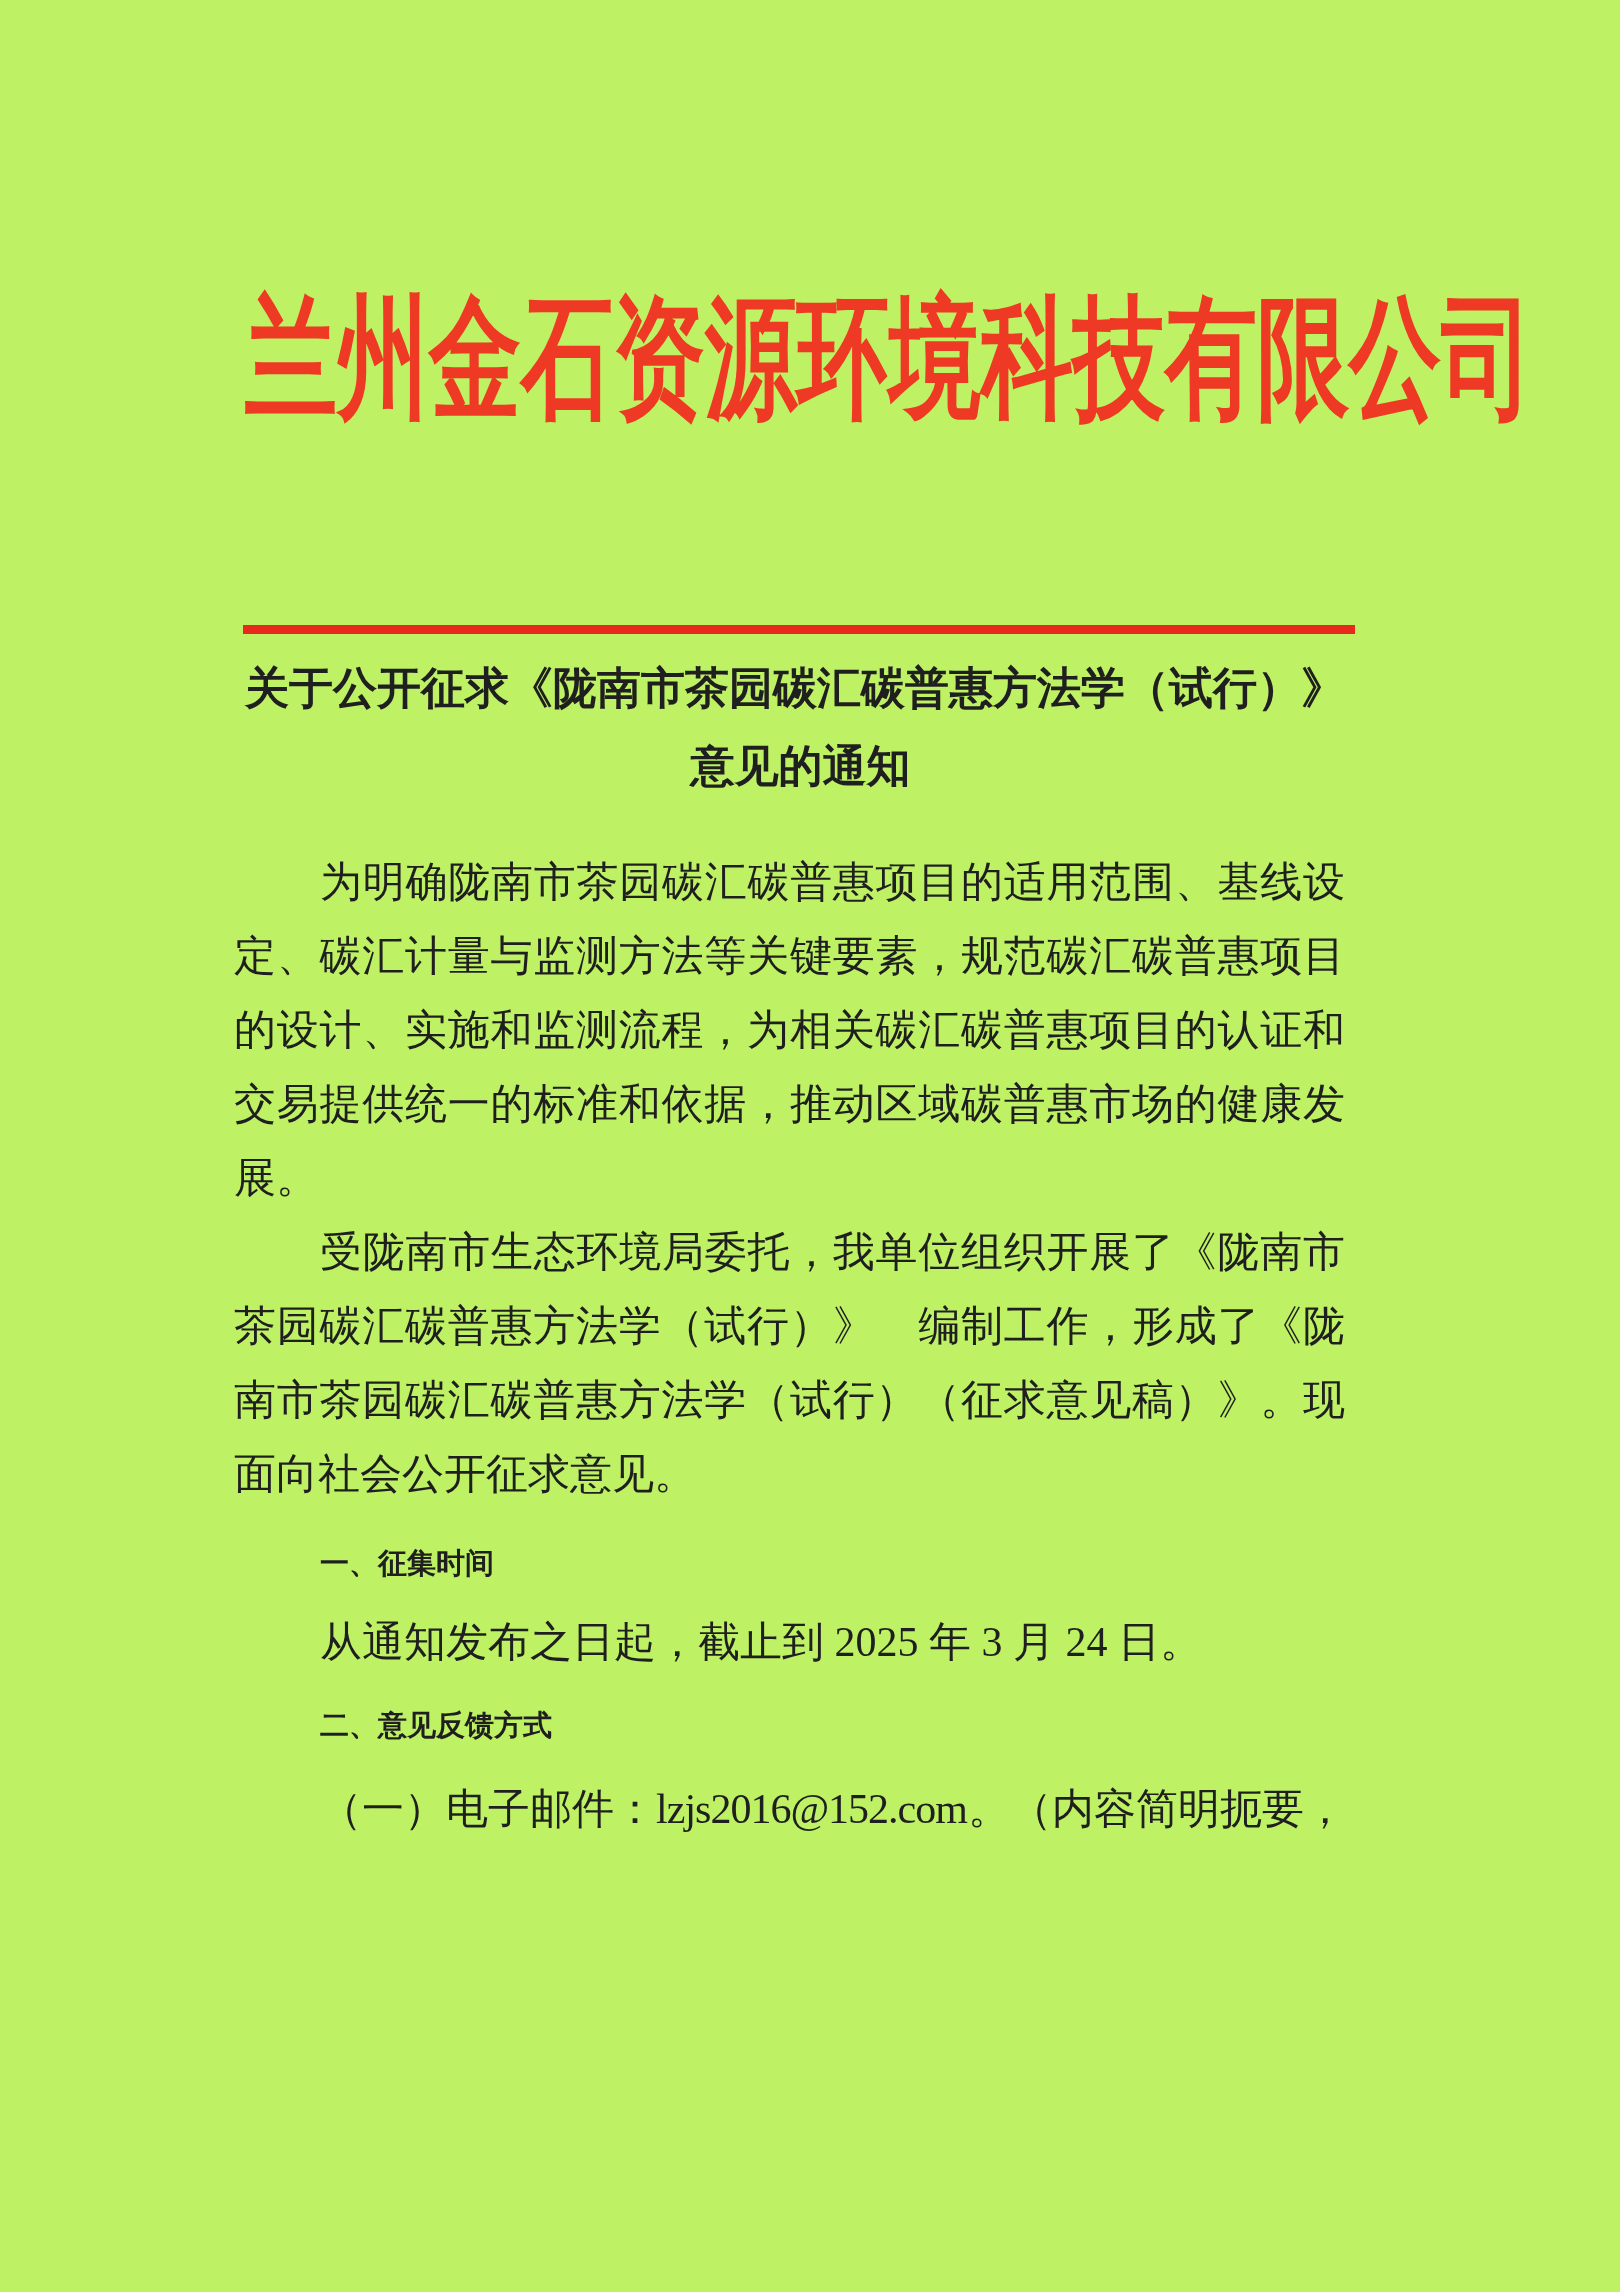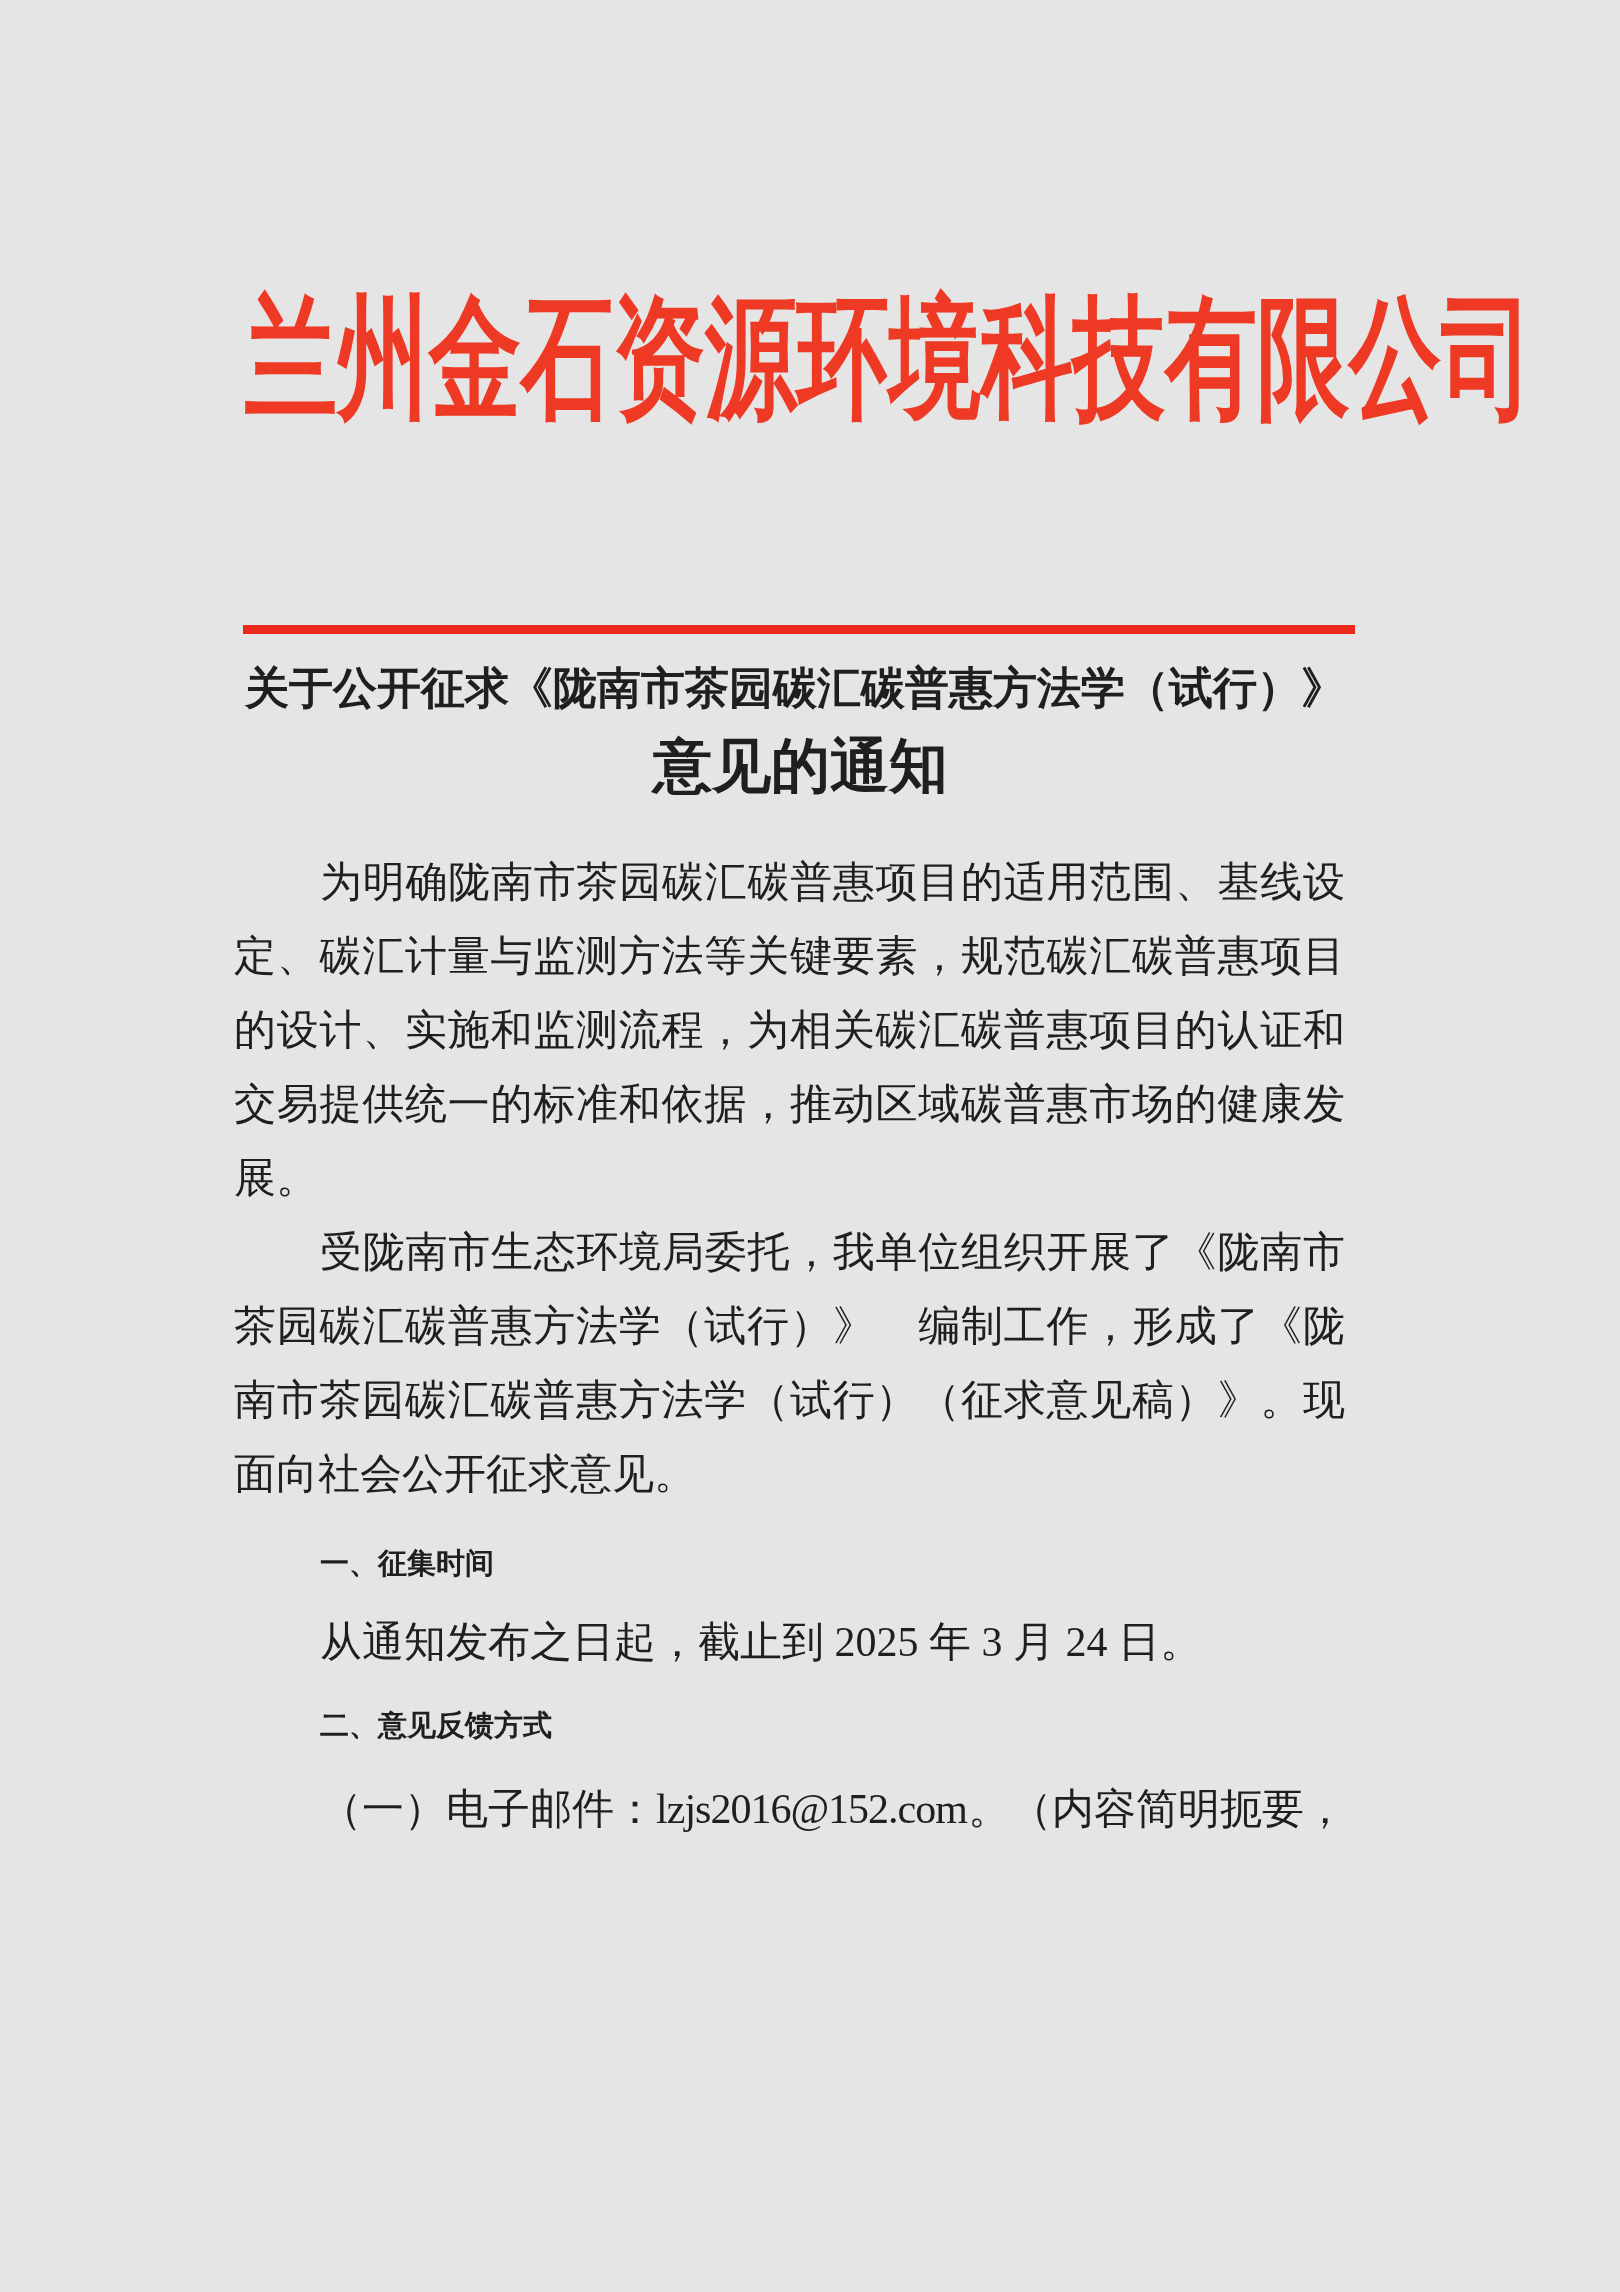--- a/index.html
+++ b/index.html
@@ -51,21 +51,21 @@
     font-weight: 700;
     white-space: nowrap;
     letter-spacing: 0;
   }
   .title-line2 {
     position: absolute;
     top: 737px;
     left: 245px;
     width: 1111px;
     text-align: center;
-    font-size: 59px;
+    font-size: 44px;
     line-height: 59px;
     font-weight: 700;
     white-space: nowrap;
   }
   
   .body-block {
     position: absolute;
     top: 845px;
     left: 234px;
     width: 1111px;
@@ -89,21 +89,21 @@
   }
   .tight { letter-spacing: -1px; }
   .gap15 { margin-top: 14.7px; }
   .gap10 { margin-top: 9.8px; }
   .gap8  { margin-top: 7.8px; }
   .gap5  { margin-top: 4.9px; }
 </style>
 </head>
 <body>
 
-<div class="page" style="background: #e5e5e5; color: rgb(31, 31, 31); text-decoration: underline;">
+<div class="page" style="background: #bef264; color: rgb(31, 31, 31); text-decoration: underline;">
 
   <div class="letterhead" style="color: rgb(238, 58, 36);">兰州金石资源环境科技有限公司</div>
 
   <div class="red-rule" style="background: rgb(232, 41, 27);"></div>
 
   <div class="title-line1">关于公开征求《陇南市茶园碳汇碳普惠方法学（试行）》</div>
 
   <div class="title-line2">意见的通知</div>
 
   <div class="body-block">

